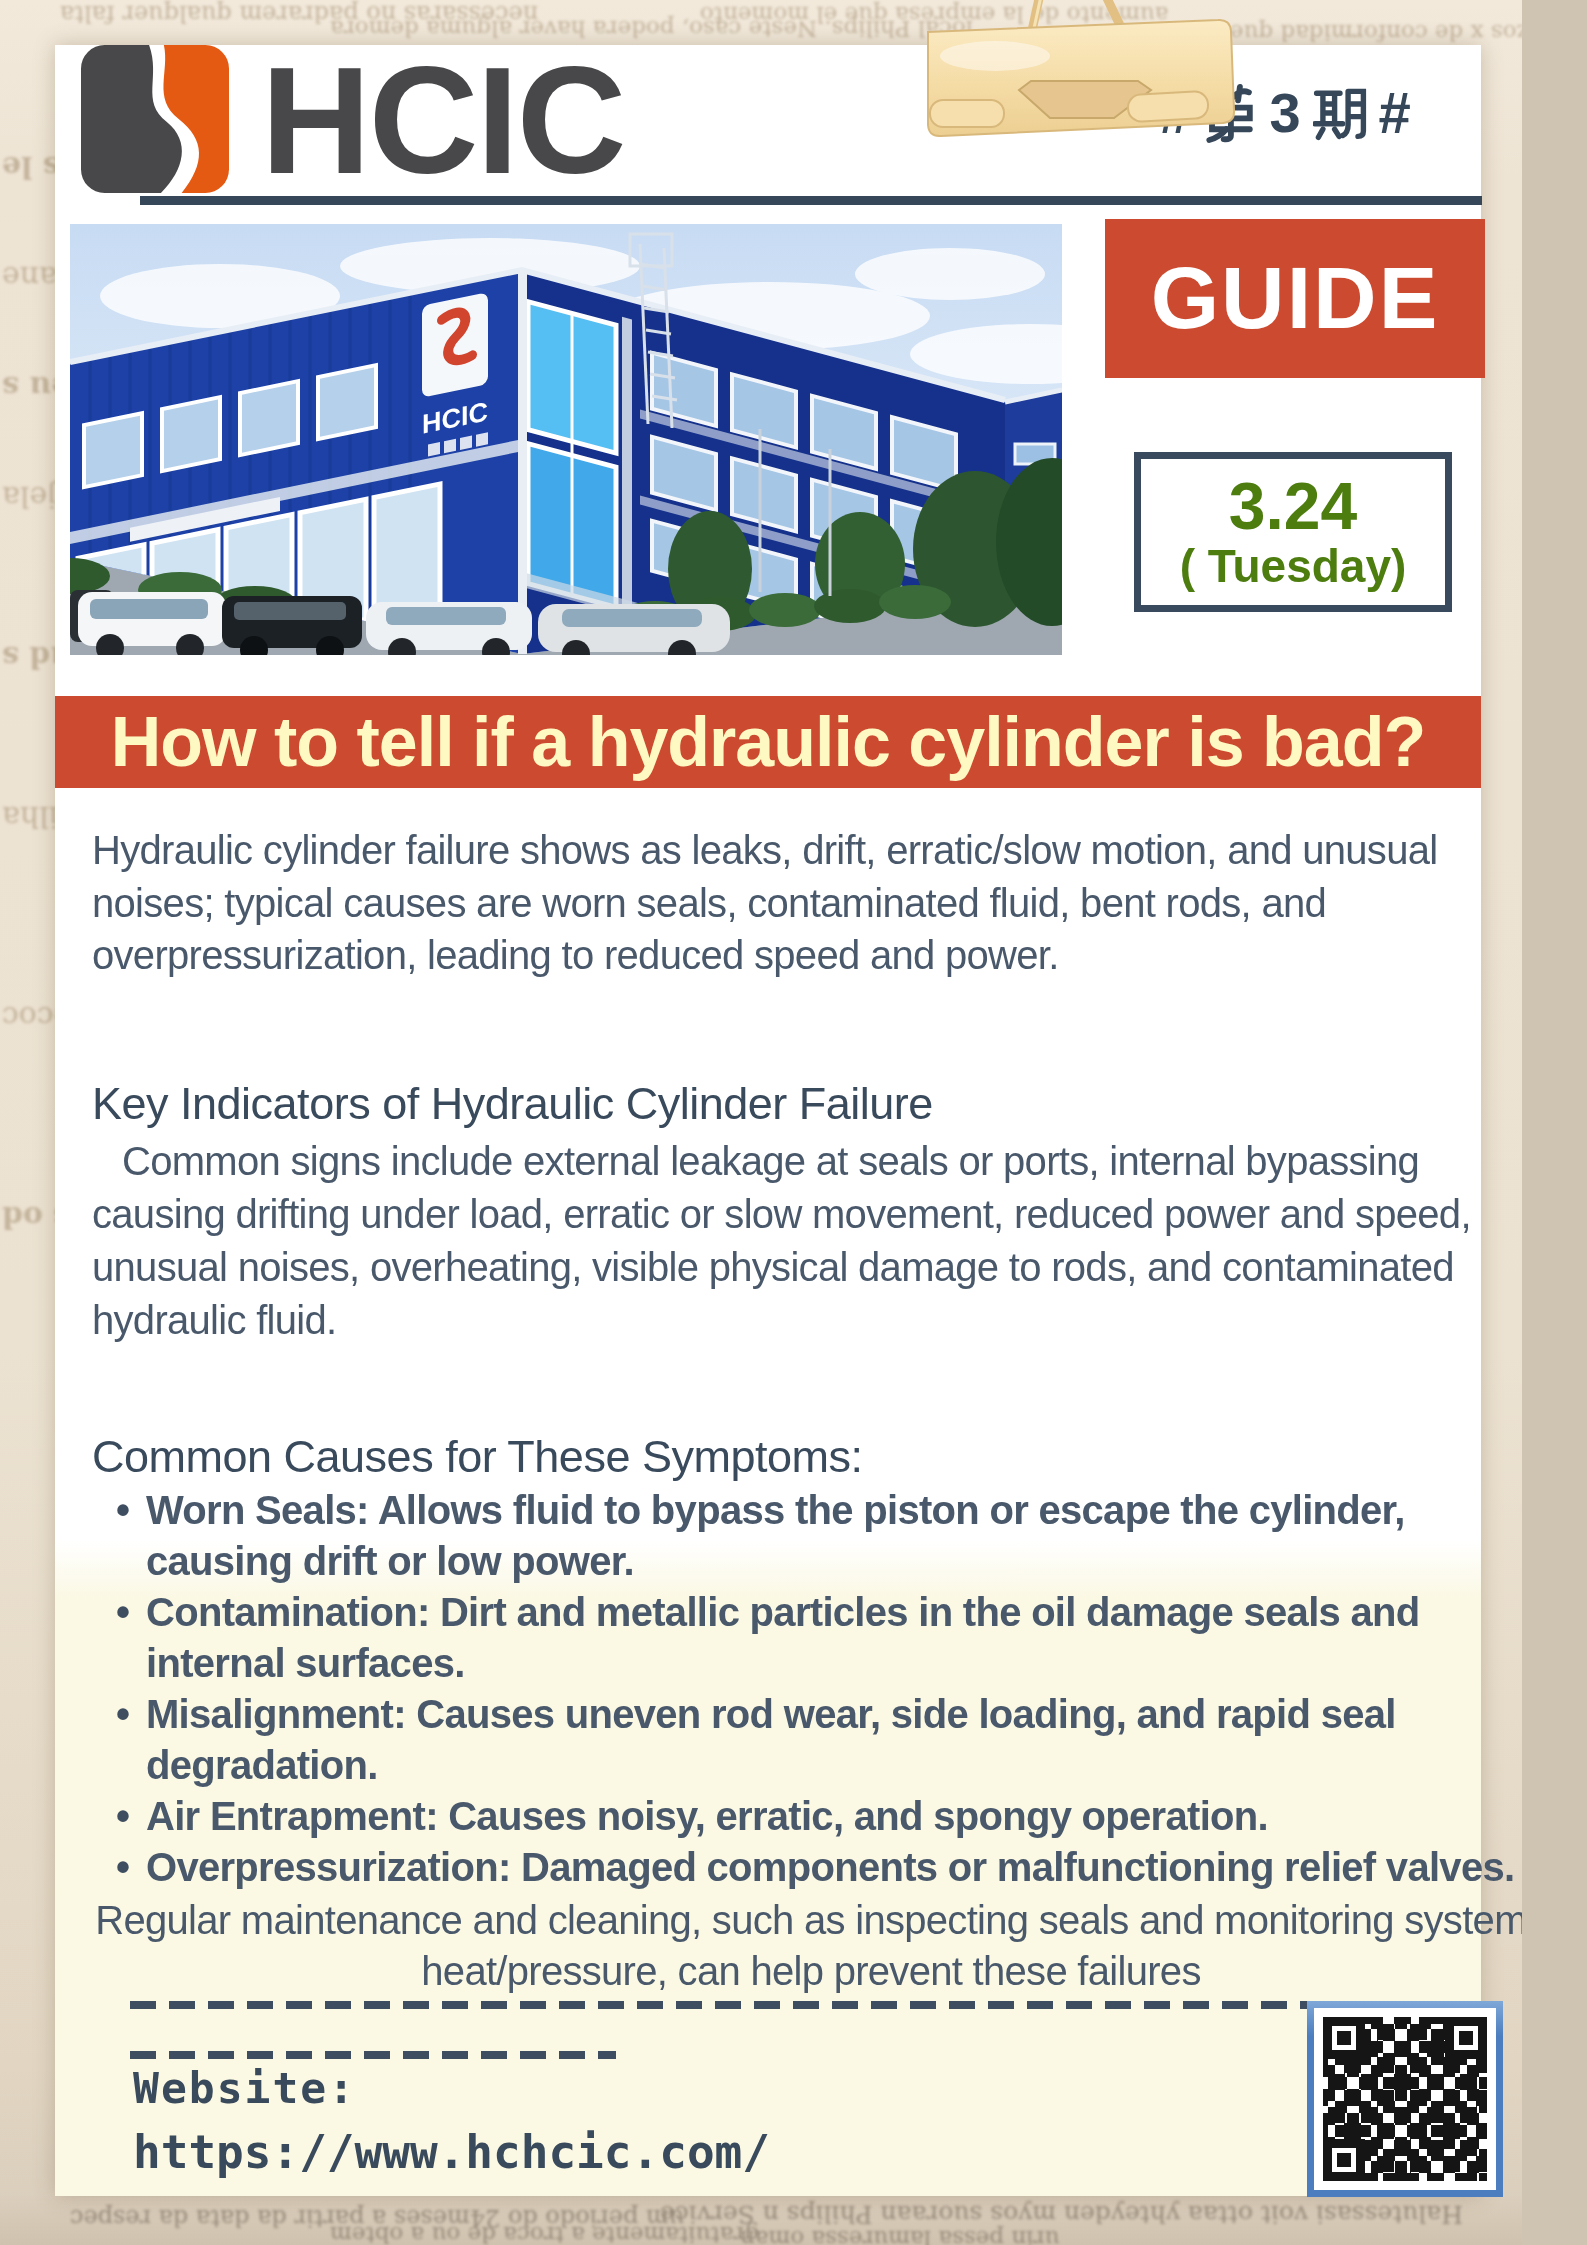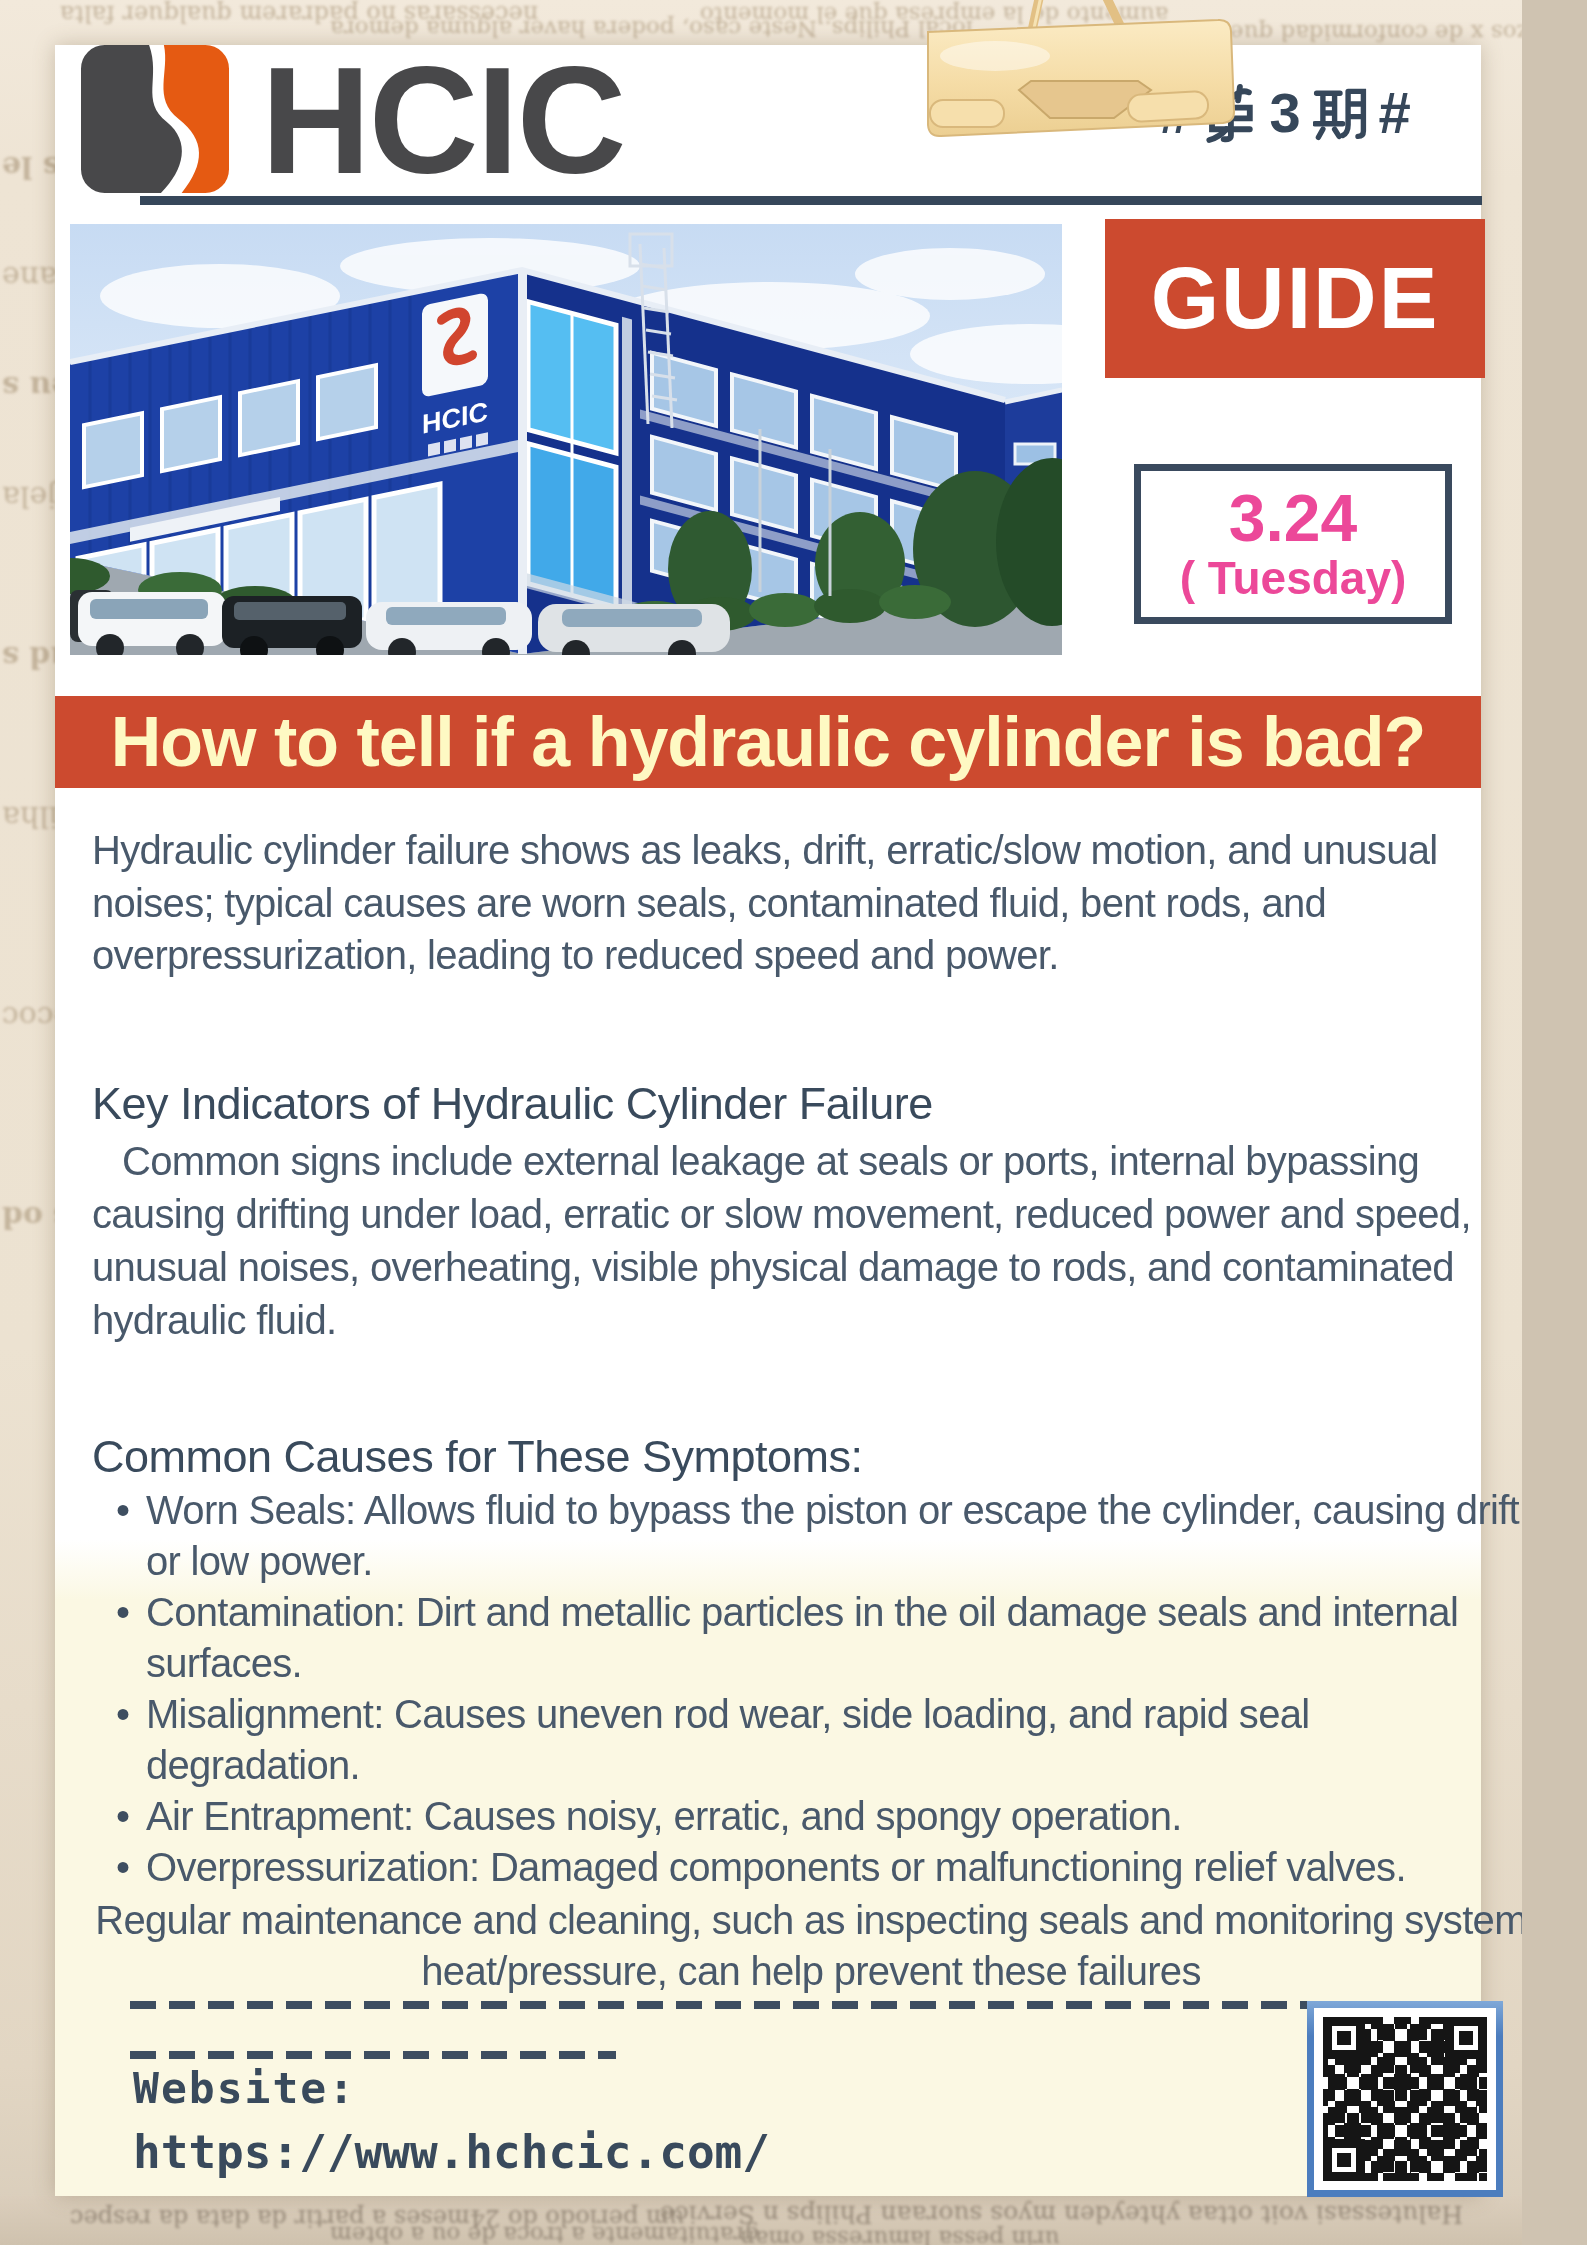--- a/index.html
+++ b/index.html
@@ -28,35 +28,35 @@
   .issue svg{display:block;}
   .rule{position:absolute;left:85px;top:151px;width:1342px;height:9px;background:#36475a;}
   
   .photo{position:absolute;left:15px;top:179px;width:992px;height:431px;overflow:hidden;}
   
   .guide{position:absolute;left:1050px;top:174px;width:380px;height:159px;background:#cc4a2f;
     color:#fff;font-weight:bold;font-size:88px;letter-spacing:2px;text-align:center;line-height:157px;}
   
   .datebox{position:absolute;left:1079px;top:407px;width:318px;height:160px;border:7px solid #3a4a5e;
     background:#fff;display:flex;flex-direction:column;align-items:center;justify-content:center;
-    color:#ec4899;font-weight:bold;margin-top:12px;}
+    color:#4d7c0f;font-weight:bold;}
   .date-num{font-size:66px;line-height:68px;}
   .date-day{font-size:46px;line-height:52px;}
   
   .banner{position:absolute;left:0;top:651px;width:100%;height:92px;background:#cc4a2f;
     color:#fef9c3;font-weight:bold;font-size:70px;line-height:92px;text-align:center;letter-spacing:-1px;}
   
   .body-txt{color:#49596b;font-size:40px;line-height:52.5px;letter-spacing:-0.7px;}
   .intro{position:absolute;left:37px;top:779px;width:1424px;}
   .sec-h{position:absolute;left:37px;color:#394a5c;font-weight:normal;font-size:45px;letter-spacing:-0.5px;}
   .h-key{top:1033px;}
   .p-key{position:absolute;left:37px;top:1090px;width:1424px;text-indent:30px;line-height:53px;}
   .h-causes{top:1386px;}
   .causes{position:absolute;left:37px;top:1440px;width:1438px;}
-  .causes ul{margin:0;padding:0;list-style:none;}
+  .causes ul{margin:0;padding:0;list-style:none;font-weight:bold;}
   .causes li{position:relative;padding-left:54px;line-height:51px;margin:0;}
   .causes li::before{content:"\2022";position:absolute;left:24px;top:0;color:#3e4e60;}
   .causes .note{margin:2px 0 0 0;line-height:51px;text-align:center;}
   
   .dash{position:absolute;height:8px;
     background:repeating-linear-gradient(90deg,#3e4e60 0 26px,transparent 26px 39px);}
   .dash-long{left:75px;top:1956px;width:1186px;}
   .dash-short{left:75px;top:2006px;width:486px;}
   .site-label{position:absolute;left:78px;top:2018px;font-family:"DejaVu Sans Mono",monospace;
     font-weight:bold;font-size:43px;color:#394a5c;letter-spacing:2px;}

